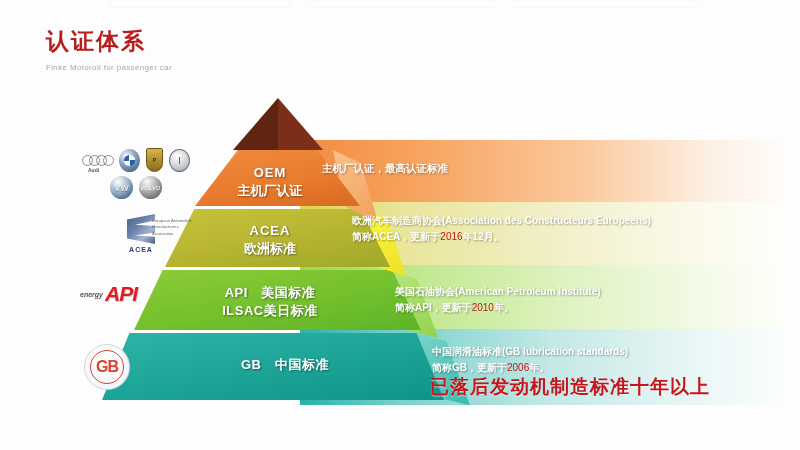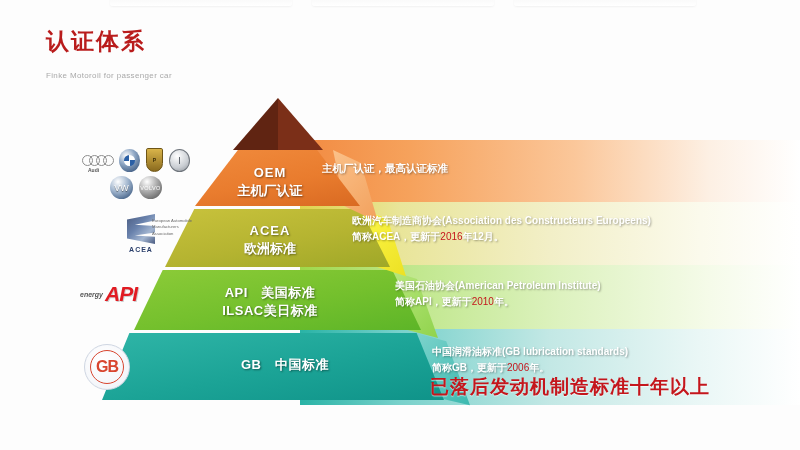--- a/index.html
+++ b/index.html
@@ -12,21 +12,21 @@
   .top-card { position:absolute; top:-14px; height:20px; border-radius:3px;
               background:linear-gradient(180deg,#f2f2f4 0%,#fafafa 70%,#ffffff 100%);
               box-shadow:0 1px 2px rgba(0,0,0,.05); }
   #tc1 { left:110px; width:182px; }
   #tc2 { left:312px; width:182px; }
   #tc3 { left:514px; width:182px; }
 
   
   #heading { position:absolute; left:46px; top:26px; }
   #title { font-size:23px; font-weight:700; color:#b91c1c; letter-spacing:2px; }
-  #subtitle { margin-top:14px; font-size:8px; color:#a9a9a9; letter-spacing:.35px; }
+  #subtitle { margin-top:6px; font-size:8px; color:#a9a9a9; letter-spacing:.35px; }
 
   
   .band { position:absolute; }
   #band-oem  { left:300px; top:140px;  width:500px; height:62px;
                background:linear-gradient(90deg,#f28b42 0%,#f6a25c 22%,#fbc79a 55%,#fdf0e4 82%,#ffffff 100%); }
   #band-acea { left:300px; top:202px;  width:500px; height:63px;
                background:linear-gradient(90deg,#dfd44d 0%,#e9e59a 20%,#f2efc7 50%,#fbfaec 80%,#ffffff 100%); }
   #band-api  { left:300px; top:265px;  width:500px; height:64px;
                background:linear-gradient(90deg,#9ed84a 0%,#c0e78c 22%,#ddf2bf 52%,#f5fbe9 82%,#ffffff 100%); }
   #band-gb   { left:300px; top:329px;  width:500px; height:76px;
@@ -87,21 +87,21 @@
   #lbl-gb   { left:15px; top:258px; font-size:13px; }
   .tier-label .en { display:block; letter-spacing:1px; }
   .tier-label .cn { display:block; }
   .tier-label .one { display:block; letter-spacing:.5px; }
 
   
   .band-text { position:absolute; color:#ffffff; font-weight:700;
                text-shadow:1px 1px 2px rgba(0,0,0,.35); line-height:1.55; }
   #txt-oem  { left:322px; top:160px; font-size:10.5px; }
   #txt-acea { left:352px; top:213px; font-size:10px; }
-  #txt-api  { left:395px; top:278px; font-size:10px; }
+  #txt-api  { left:395px; top:284px; font-size:10px; }
   #txt-gb   { left:432px; top:344px; font-size:10px; }
   .hl { color:#c4161c; text-shadow:none; font-weight:400; }
   #txt-warn { position:absolute; left:430px; top:374px; font-size:19px;
               font-weight:700; color:#c4161c; letter-spacing:1px;
               text-shadow:0 1px 1px rgba(255,255,255,.6); }
 
   
   .logo-group { position:absolute; }
   #logos-oem { left:82px; top:148px; width:108px; }
   .brand-row { display:flex; gap:6px; align-items:center; justify-content:center; }

